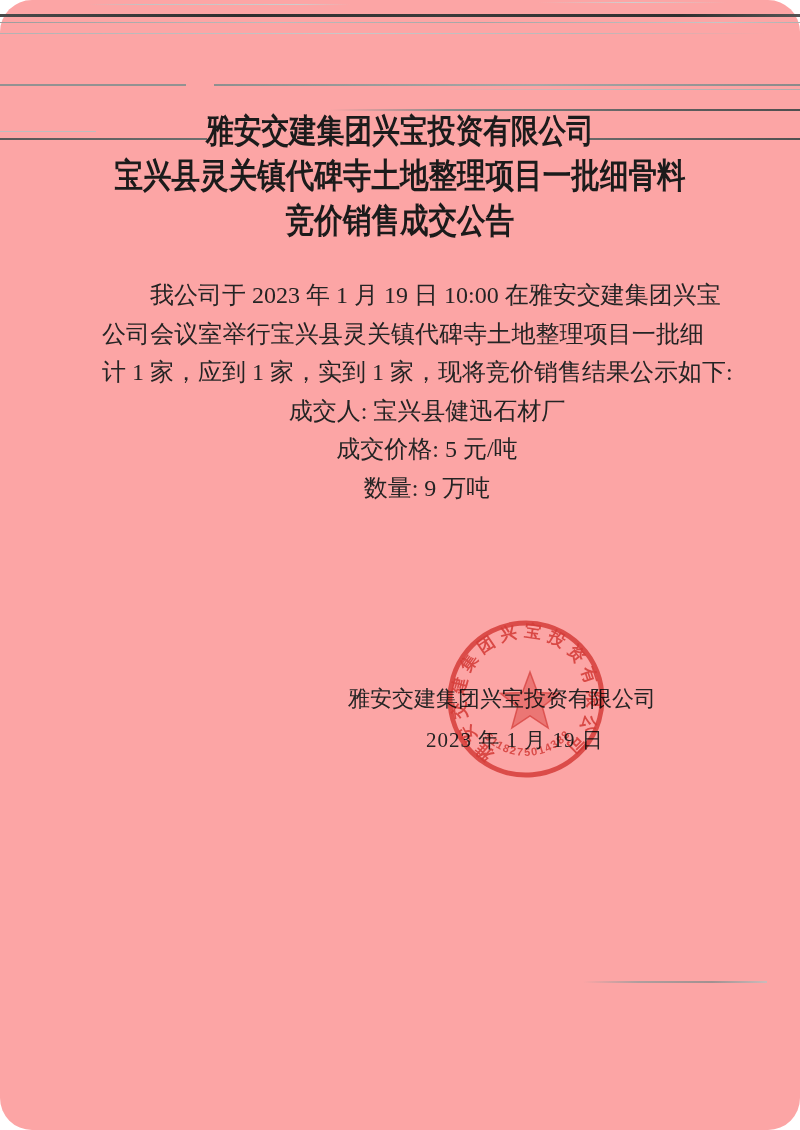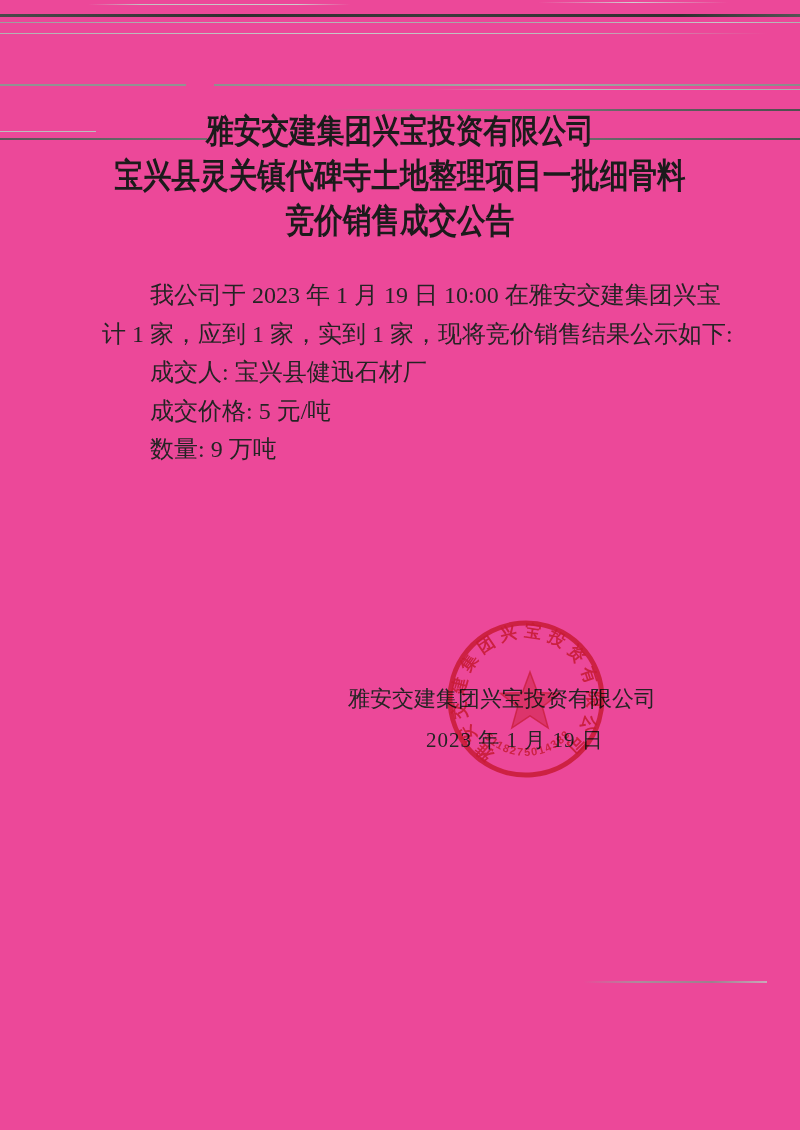--- a/index.html
+++ b/index.html
@@ -3,21 +3,21 @@
 <meta charset="utf-8">
 <style>
   html,body{margin:0;padding:0;}
   body{
     width:800px;height:1130px;
     background:#ffffff;
     font-family:"Liberation Serif","DejaVu Serif",serif;
     position:relative;
     overflow:hidden;
   }
-  .page{position:absolute;inset:0;background:#ec4899;}
+  .page{position:absolute;inset:0;background:#fca5a5;border-radius:32px;}
 
   
   .streak{position:absolute;pointer-events:none;}
   .s1{top:4px;left:88px;width:262px;height:1px;background:linear-gradient(90deg,transparent,#c3c3c3 20%,#cdcdcd 80%,transparent);}
   .s2{top:2px;left:538px;width:190px;height:1px;background:linear-gradient(90deg,transparent,#cfcfcf,transparent);}
   .s3{top:14px;left:0;width:800px;height:3px;background:linear-gradient(90deg,#4a4a4a,#2e2e2e 30%,#3b3b3b 55%,#2f2f2f 85%,#555);}
   .s4{top:22px;left:0;width:800px;height:1px;background:linear-gradient(90deg,#9d9d9d,#bdbdbd 35%,#a5a5a5 60%,#c6c6c6 90%,#b0b0b0);}
   .s5{top:33px;left:0;width:768px;height:1px;background:linear-gradient(90deg,#b2b2b2,#c8c8c8 45%,#b8b8b8 75%,transparent);}
   .s6{top:84px;left:0;width:186px;height:2px;background:#929292;}
   .s7{top:84px;left:214px;width:586px;height:2px;background:linear-gradient(90deg,#8f8f8f,#a7a7a7 55%,#8a8a8a);}
@@ -38,21 +38,21 @@
   .title .t1{font-size:33px;transform:scaleX(.84);}
   .title .t2,.title .t3{font-size:34px;transform:scaleX(.84);}
 
   
   .bodytext{
     position:absolute;top:276px;left:102px;width:602px;
     font-size:24px;line-height:38.5px;color:#242424;
   }
   .pline{text-align:justify;text-align-last:justify;white-space:nowrap;}
   .pline.first{text-indent:2em;}
-  .rline{padding-left:2em;text-align:left;white-space:nowrap;font-family:Liberation Serif, serif;}
+  .rline{padding-left:2em;text-align:center;white-space:nowrap;font-family:Liberation Serif, serif;}
 
   
   .sig-company{
     position:absolute;top:684px;left:348px;width:300px;
     font-size:22px;color:#242424;text-align:center;white-space:nowrap;
   }
   .sig-date{
     position:absolute;top:726px;left:426px;width:162px;
     font-size:21px;color:#242424;text-align:center;white-space:nowrap;
     letter-spacing:1px;
@@ -85,20 +85,21 @@
   <div class="streak s13"></div>
 
   <div class="title">
     <div class="t1">雅安交建集团兴宝投资有限公司</div>
     <div class="t2">宝兴县灵关镇代碑寺土地整理项目一批细骨料</div>
     <div class="t3">竞价销售成交公告</div>
   </div>
 
   <div class="bodytext">
     <div class="pline first">我公司于 2023 年 1 月 19 日 10:00 在雅安交建集团兴宝</div>
+    <div class="pline">公司会议室举行宝兴县灵关镇代碑寺土地整理项目一批细</div>
     <div class="pline">计 1 家，应到 1 家，实到 1 家，现将竞价销售结果公示如下:</div>
     <div class="rline">成交人: 宝兴县健迅石材厂</div>
     <div class="rline">成交价格: 5 元/吨</div>
     <div class="rline">数量: 9 万吨</div>
   </div>
 
   <div class="sig-company">雅安交建集团兴宝投资有限公司</div>
   <div class="sig-date">2023 年 1 月 19 日</div>
 
   <svg class="seal" viewBox="0 0 170 170" xmlns="http://www.w3.org/2000/svg">

